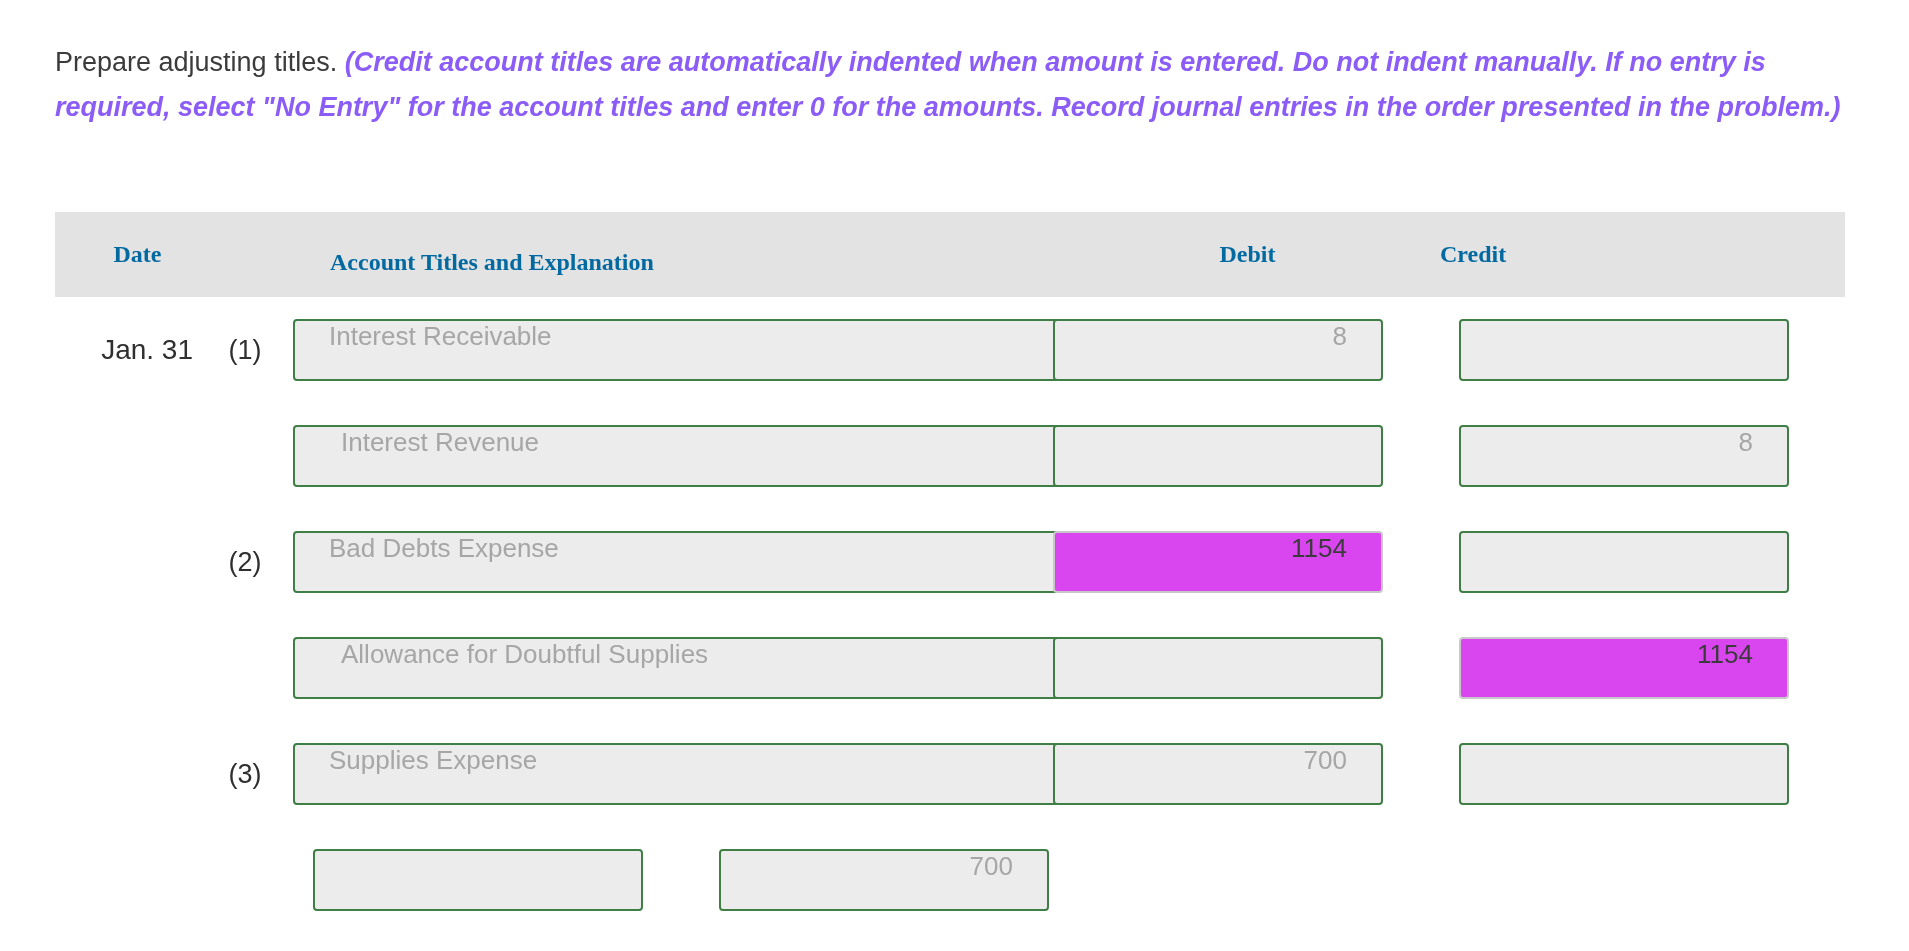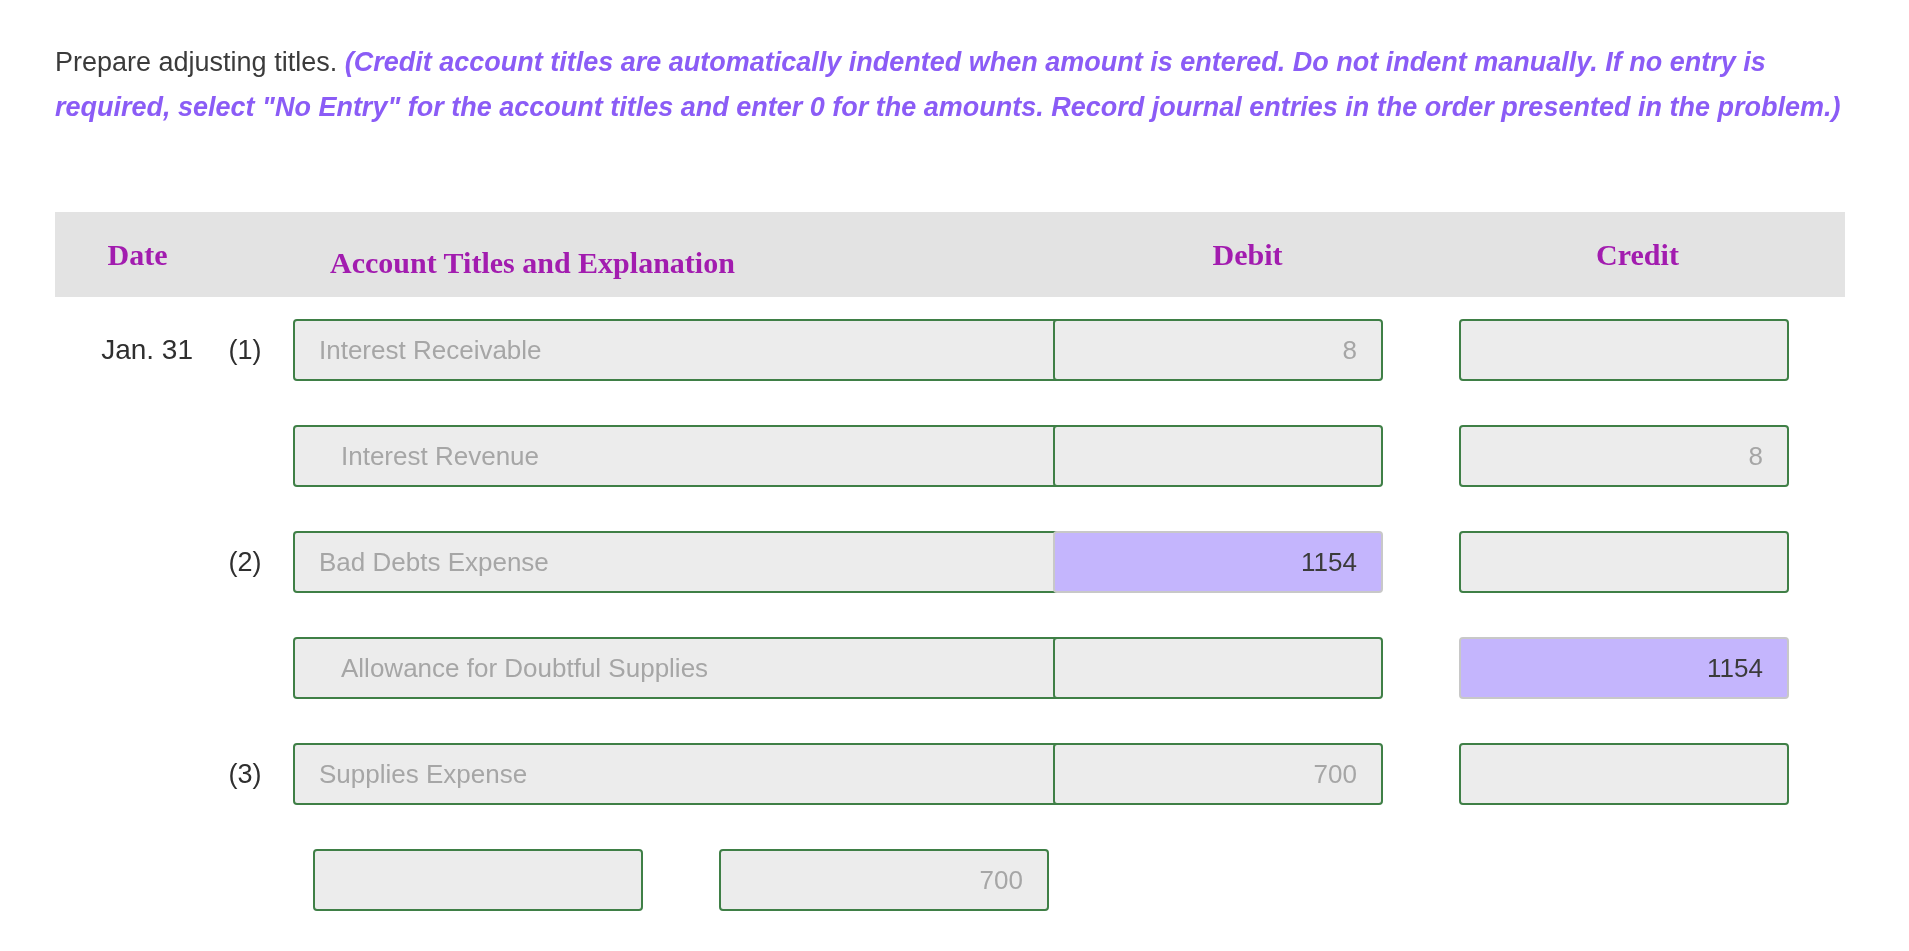--- a/index.html
+++ b/index.html
@@ -23,59 +23,59 @@
   
   .journal{
     position:absolute;left:55px;top:212px;width:1790px;
   }
   .thead{
     display:flex;align-items:center;
     height:85px;background:#e3e3e3;
   }
   .th{
     font-family:"Liberation Serif", serif;
-    font-weight:bold;font-size:30px;color:#a21caf;
+    font-weight:bold;font-size:24px;color:#0369a1;
   }
   .th-date{width:165px;text-align:center;}
   .th-account{width:835px;text-align:left;padding-left:110px;box-sizing:border-box;margin-top:16px;}
   .th-debit{width:385px;text-align:center;}
-  .th-credit{width:395px;text-align:center;}
+  .th-credit{width:395px;}
 
   .row{
     display:flex;align-items:center;height:106px;
   }
   .c-date{
     width:150px;text-align:right;box-sizing:border-box;padding-right:12px;
     font-size:28px;color:#2f2f2f;
   }
   .c-num{
     width:80px;text-align:center;
     font-size:27px;color:#2f2f2f;
   }
   .c-account{width:740px;padding-left:8px;box-sizing:border-box;}
   .c-debit{width:390px;display:flex;justify-content:flex-start;padding-left:28px;box-sizing:border-box;}
   .c-credit{width:390px;display:flex;justify-content:flex-start;padding-left:44px;box-sizing:border-box;}
 
   
   .fld{
     box-sizing:border-box;height:62px;border-radius:4px;
     font-size:26px;font-family:"Liberation Sans", sans-serif;
-    display:flex;align-items:center;
-    padding:0 24px;
+    display:flex;
+    padding:0 34px;
   }
   .fld.account{width:780px;}
   .fld.amount{width:330px;justify-content:flex-end;}
 
   
   .fld.ghost{
     border:2px solid #3f7f46;background:#ececec;color:#a6a6a6;
   }
   
   .fld.filled{
-    border:2px solid #c8c8c8;background:#c4b5fd;color:#3b3b3b;
+    border:2px solid #c8c8c8;background:#d946ef;color:#3b3b3b;
   }
   .fld.indent{padding-left:46px;}
   .fld .txt{white-space:nowrap;overflow:hidden;}
 </style>
 </head>
 <body>
 
 <div class="page">
 
   <div class="instructions">

